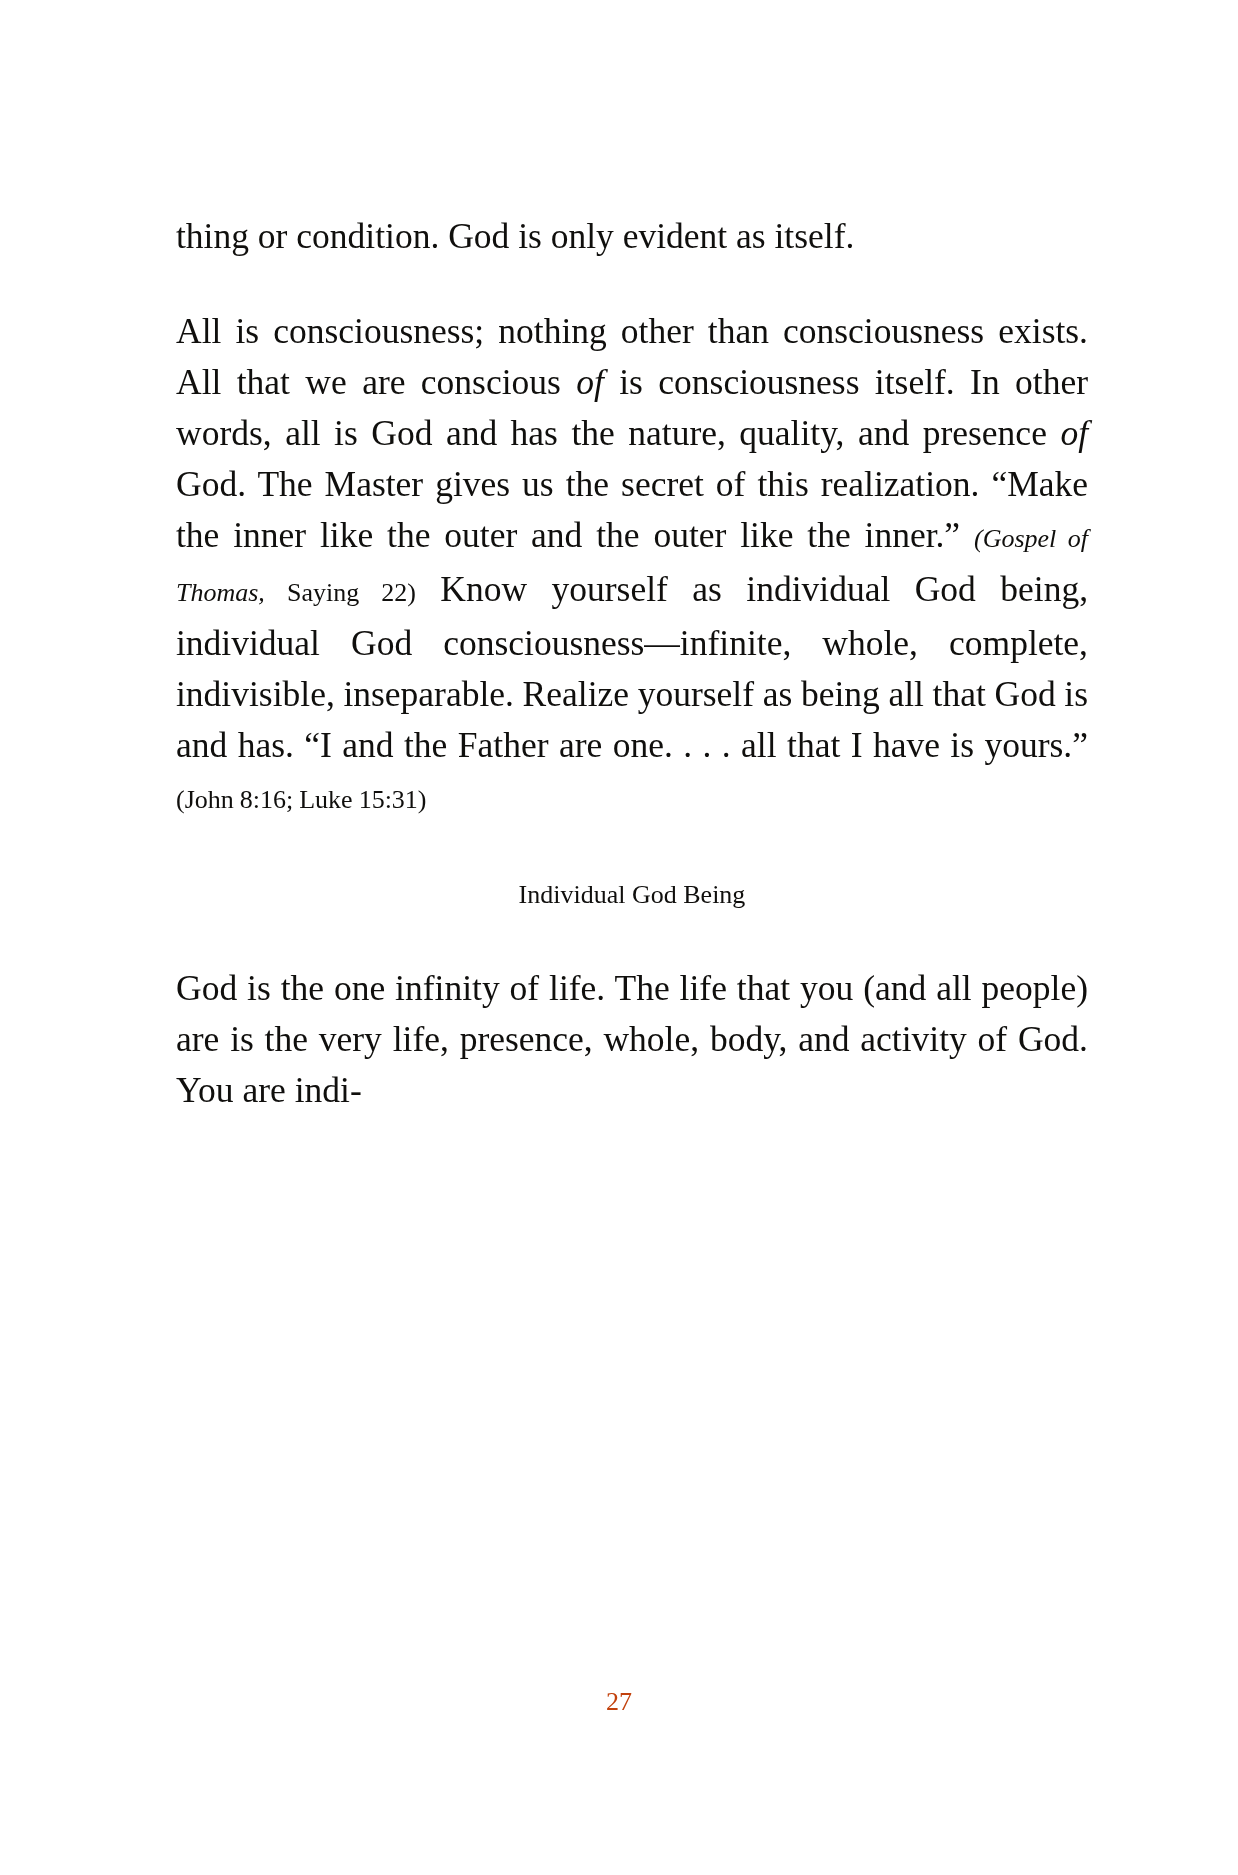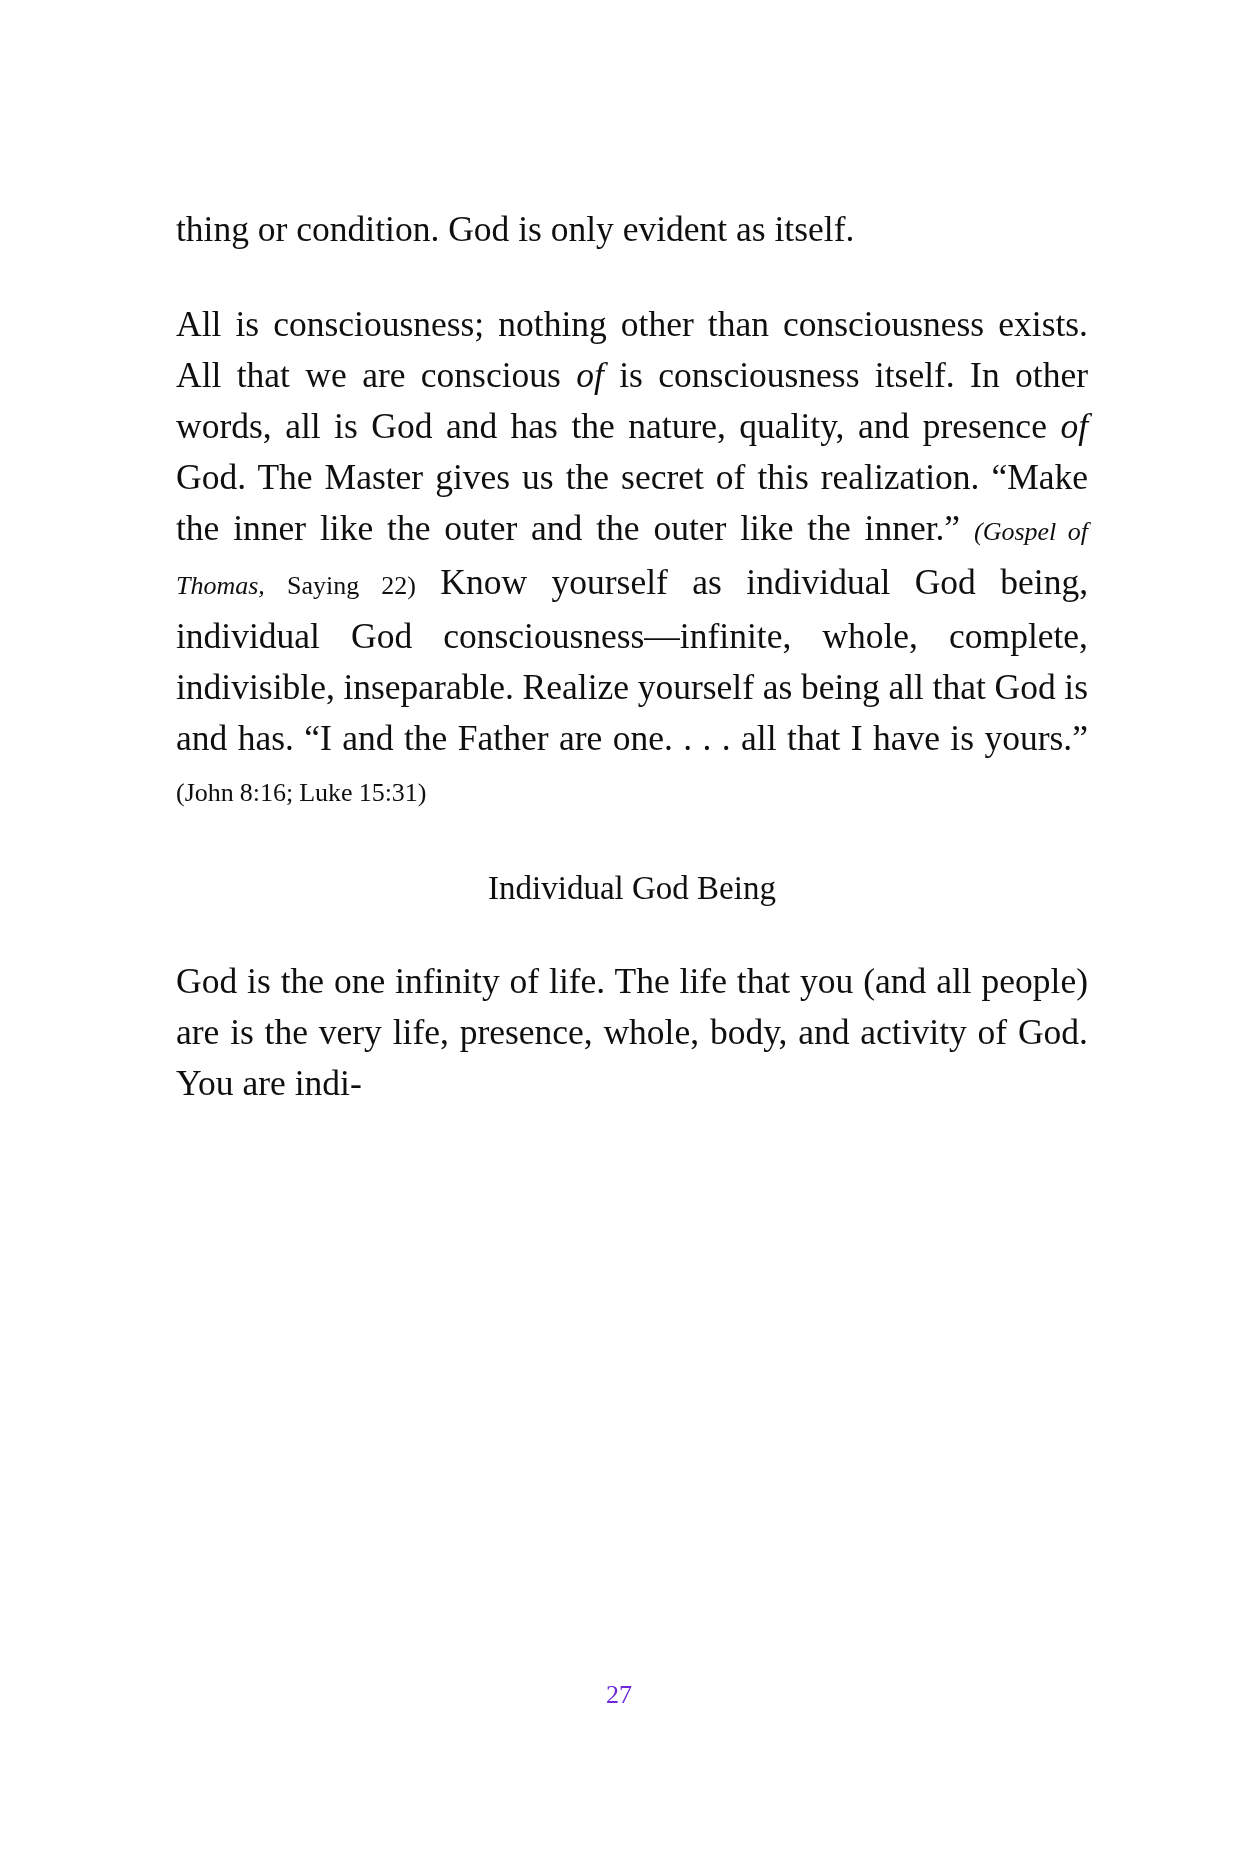--- a/index.html
+++ b/index.html
@@ -5,21 +5,21 @@
   html, body {
     margin: 0;
     padding: 0;
     background: #ffffff;
   }
   .page {
     position: relative;
     width: 1238px;
     height: 1822px;
     background: #ffffff;
-    margin: 8px auto;
+    margin: 15px auto;
     box-sizing: border-box;
     font-family: "Liberation Serif", "DejaVu Serif", serif;
     color: #100f0d;
   }
   .text-column {
     position: absolute;
     left: 176px;
     top: 196px;
     width: 912px;
   }
@@ -44,34 +44,34 @@
   }
   .cite {
     font-size: 26px;
   }
   .cite-italic {
     font-size: 26px;
     font-style: italic;
   }
   .section-heading {
     margin: 46px 0 44px 0;
-    font-size: 33px;
+    font-size: 26px;
     line-height: 48px;
     text-align: center;
     font-weight: normal;
     color: #100f0d;
   }
   .folio {
     position: absolute;
     left: 0;
     right: 0;
     top: 1672px;
     text-align: center;
     font-size: 26px;
-    color: #6d28d9;
+    color: #c2410c;
   }
 </style>
 </head>
 <body>
 
 <div class="page">
 
   <div class="text-column">
 
     <p class="para spacer-after">thing or condition. God is only evident as itself.</p>

